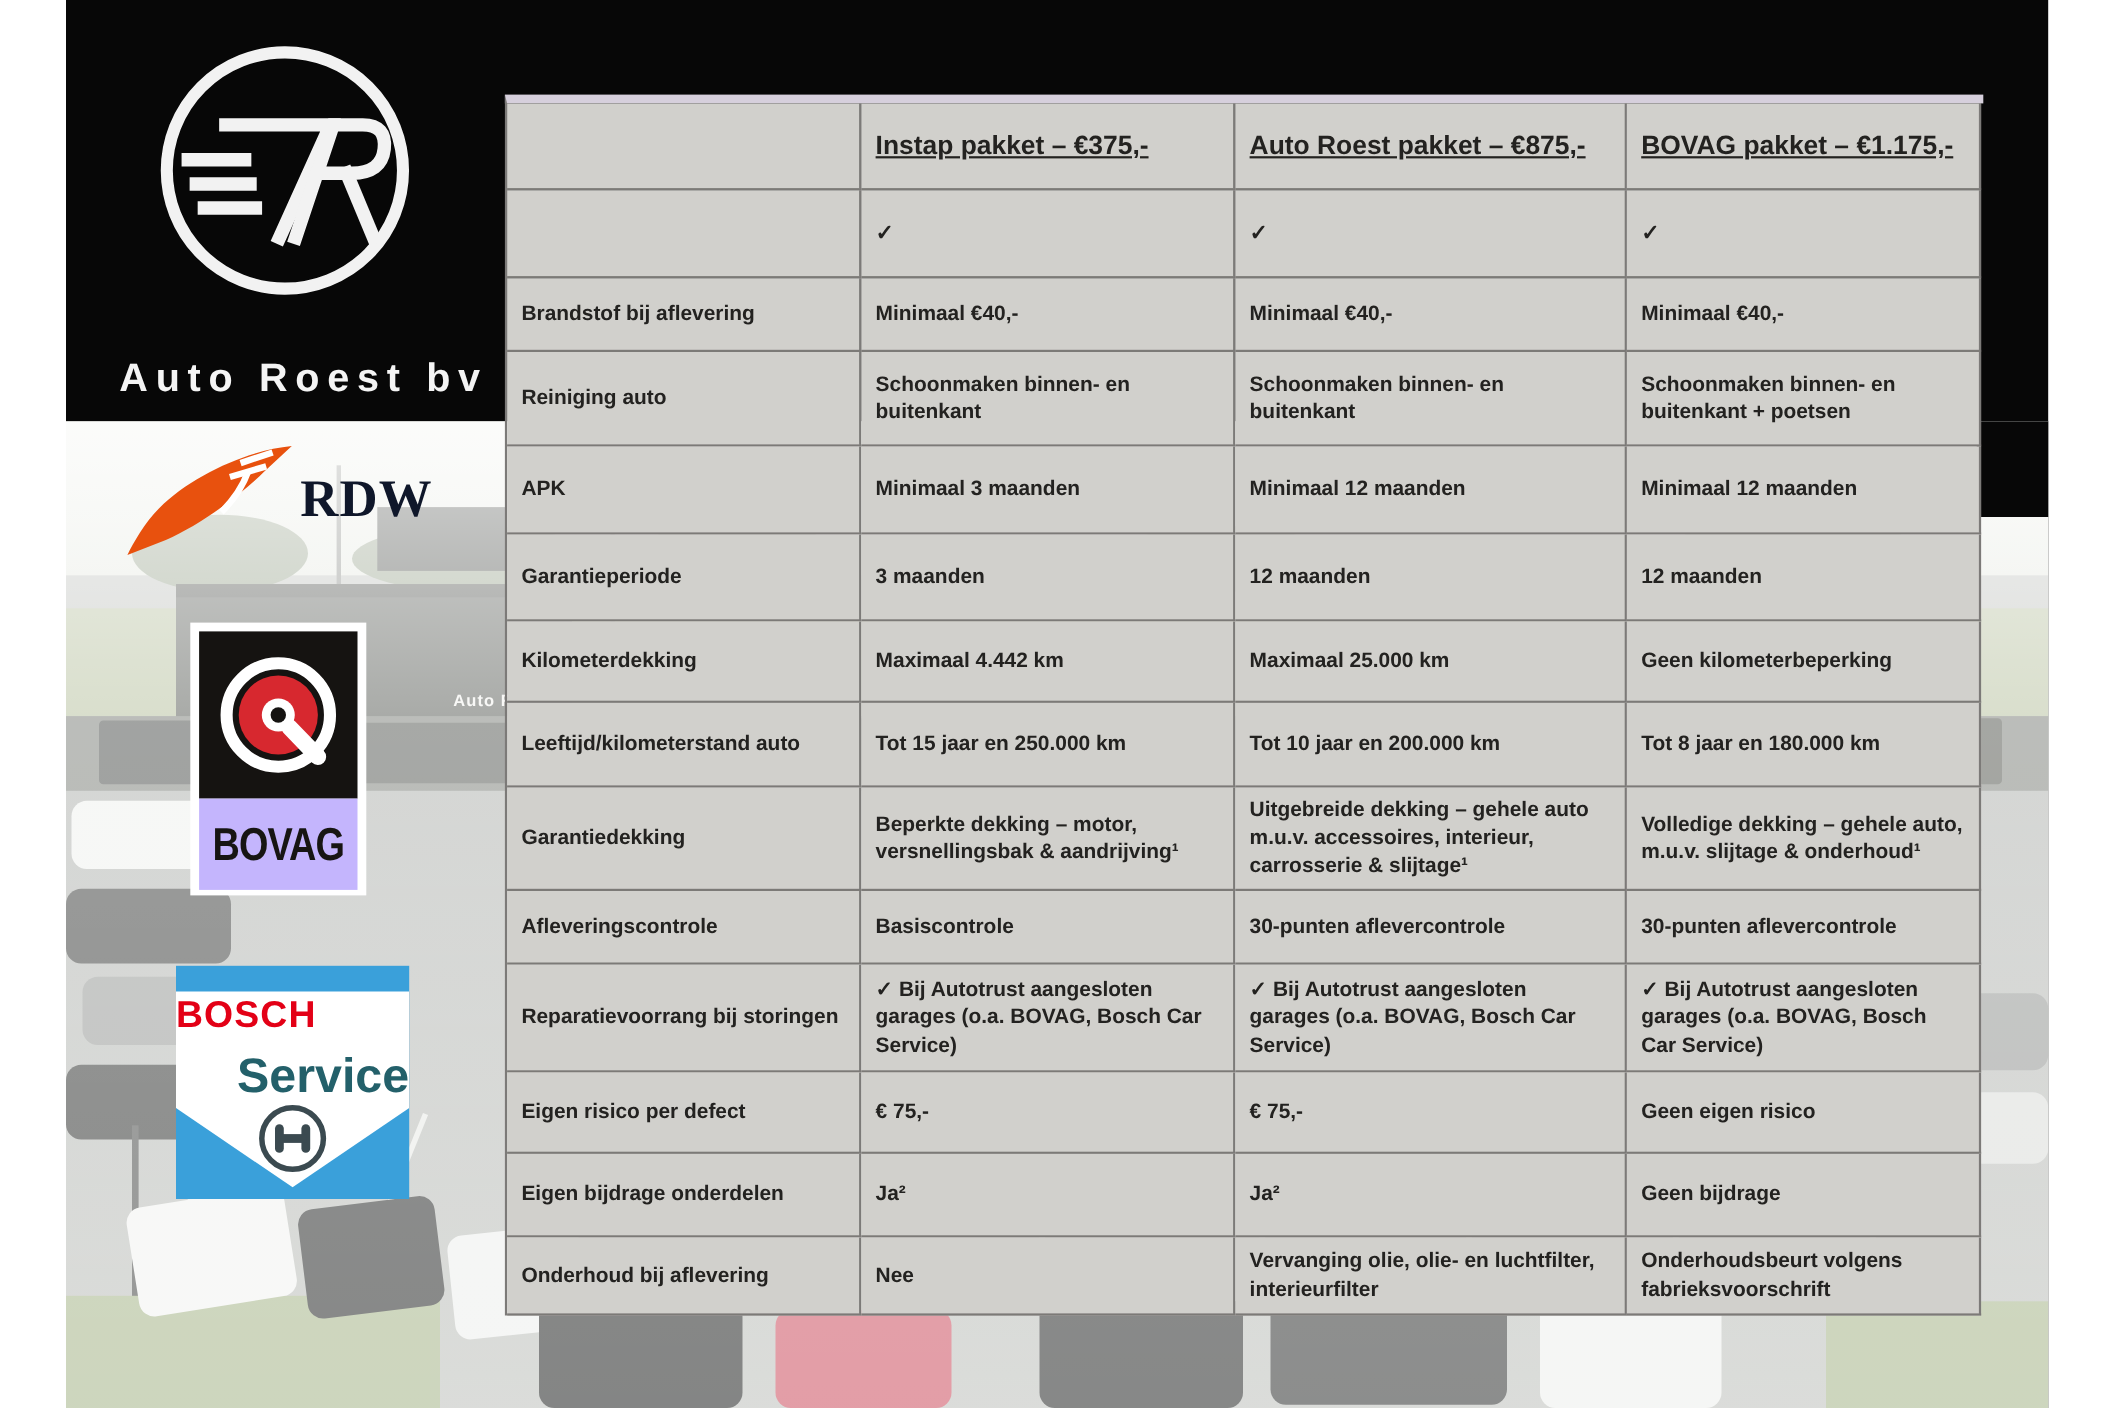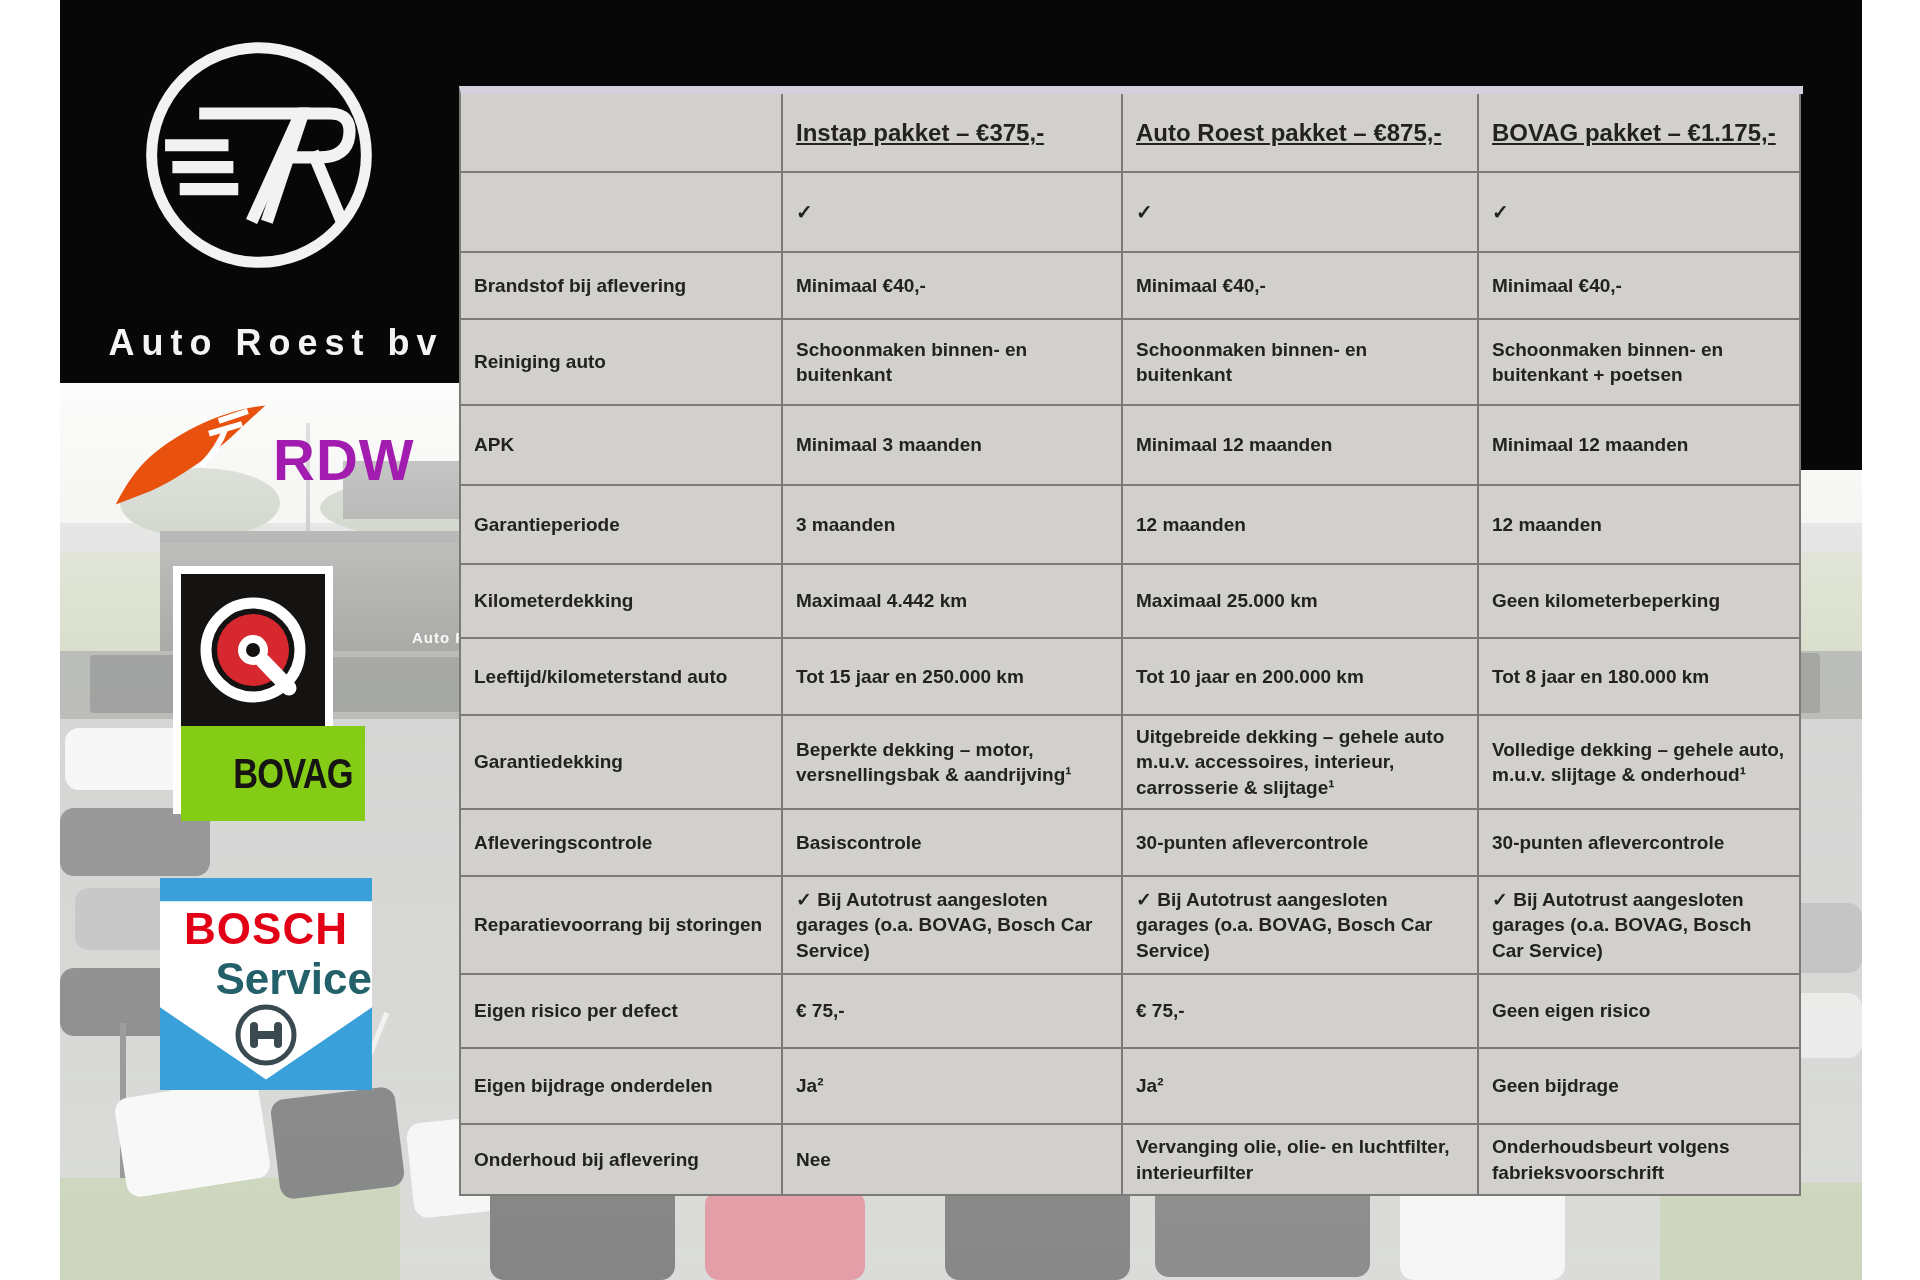--- a/index.html
+++ b/index.html
@@ -25,35 +25,35 @@
   .photo::after{content:"";position:absolute;inset:0;
      background:linear-gradient(rgba(255,255,255,.80), rgba(255,255,255,.52) 30%, rgba(255,255,255,.46));}
   .rpatch{position:absolute;left:1737px;top:383px;width:65px;height:87px;background:#070707;z-index:15;}
   
   .ar-logo{position:absolute;left:60px;top:0;width:398px;height:385px;z-index:40;}
   .ar-mono{position:absolute;left:77px;top:33px;}
   .ar-name{position:absolute;left:0;top:322px;width:432px;text-align:center;color:#f4f4f4;
            font-size:36px;font-weight:bold;letter-spacing:7px;white-space:nowrap;}
   
   .rdw{position:absolute;left:110px;top:400px;width:300px;height:110px;z-index:40;}
-  .rdw-word{position:absolute;left:163px;top:26px;font-family:Liberation Sans, sans-serif;
-            font-weight:bold;font-size:58px;color:#a21caf;letter-spacing:1px;}
+  .rdw-word{position:absolute;left:163px;top:26px;font-family:Liberation Serif, serif;
+            font-weight:bold;font-size:48px;color:#0f172a;letter-spacing:1px;}
   
   .bovag{position:absolute;left:173px;top:566px;width:160px;height:248px;background:#ffffff;
          padding:0;z-index:40;box-sizing:border-box;}
   .bovag-black{position:absolute;left:8px;top:8px;width:144px;height:152px;background:#151311;}
-  .bovag-yellow{position:absolute;left:8px;top:160px;width:144px;height:95px;background:#84cc16;
-         display:flex;align-items:center;justify-content:center;padding-left:40px;}
+  .bovag-yellow{position:absolute;left:8px;top:160px;width:144px;height:83px;background:#c4b5fd;
+         display:flex;align-items:center;justify-content:center;}
   .bovag-word{font-size:42px;font-weight:bold;color:#171513;transform:scaleX(.82);letter-spacing:-1px;}
   
   .bosch{position:absolute;left:160px;top:878px;width:212px;height:212px;background:#3aa0da;z-index:40;}
   .bosch-white{position:absolute;inset:0;background:#ffffff;
      clip-path:polygon(0 11%, 100% 11%, 100% 61%, 50% 95%, 0 61%);}
-  .bosch-l1{position:absolute;left:0;top:26px;width:212px;text-align:center;color:#e30016;
-            font-size:44px;font-weight:bold;letter-spacing:1px;}
+  .bosch-l1{position:absolute;left:0;top:26px;width:212px;text-align:left;color:#e30016;
+            font-size:34px;font-weight:bold;letter-spacing:1px;}
   .bosch-l2{position:absolute;left:0;top:76px;width:212px;text-align:right;color:#23606a;
             font-size:44px;font-weight:bold;}
   .bosch-sym{position:absolute;left:73px;top:124px;}
   
   .pkg-table{position:absolute;left:459px;top:86px;width:1342px;z-index:30;display:grid;
      grid-template-columns:322px 340px 356px 322px;
      grid-template-rows:79px 80px 67px 86px 80px 79px 74px 77px 94px 67px 98px 74px 76px 71px;
      border-top:8px solid #d6cfdc;border-left:2px solid #7c7a78;box-sizing:content-box;}
   .cell{background:#d1d0cc;border-right:2px solid #7c7a78;border-bottom:2px solid #7c7a77;
         box-sizing:border-box;display:flex;align-items:center;padding:6px 14px 6px 13px;

